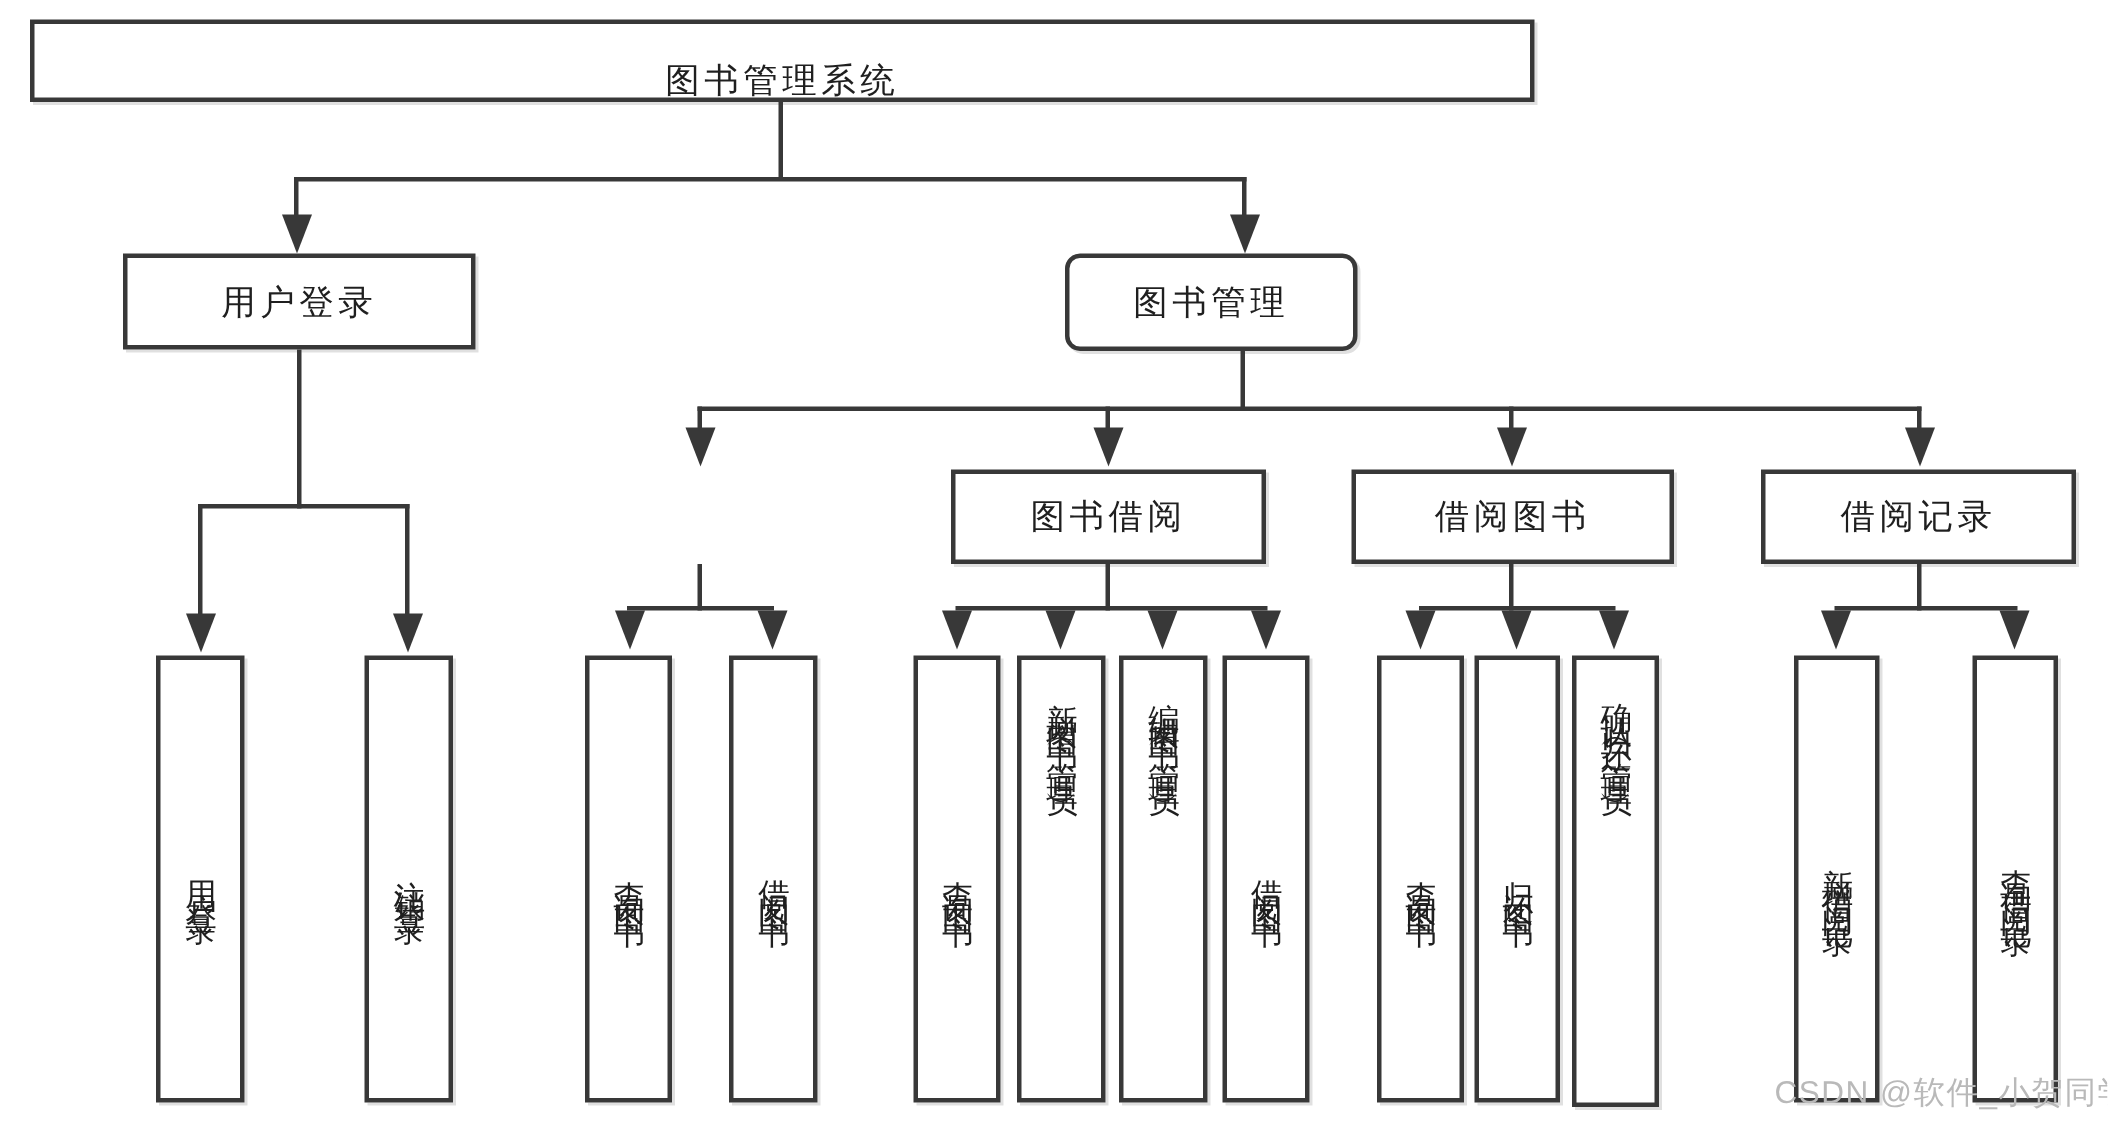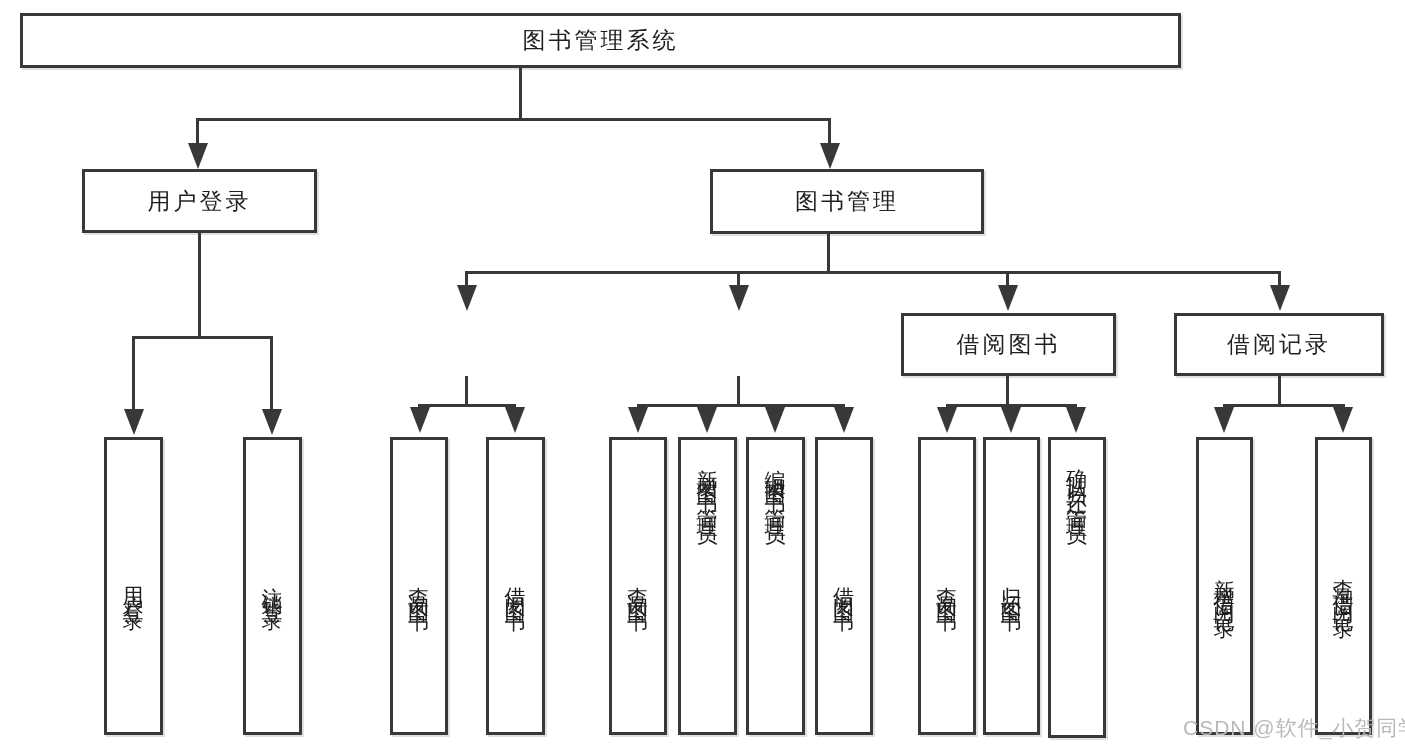--- a/index.html
+++ b/index.html
@@ -62,35 +62,35 @@
     position:absolute;left:1183px;top:714px;
     font-size:21px;letter-spacing:1px;
     color:#b9b9b9;white-space:nowrap;z-index:5;
   }
 </style>
 </head>
 <body>
 
 <div id="canvas">
 
-  <div class="box" style="left:20px;top:13px;width:1161px;height:55px;">
+  <div class="box" style="left:20px;top:13px;width:1003px;height:55px;align-items:flex-end;">
     <span class="hlabel">图书管理系统</span>
   </div>
 
   <div class="vline" style="left:519px;top:68px;height:52px;"></div>
   <div class="hline" style="left:196px;top:118px;width:635px;"></div>
   <div class="vline" style="left:196px;top:118px;height:30px;"></div>
   <div class="arrow" style="left:188px;top:143px;"></div>
   <div class="vline" style="left:828px;top:118px;height:30px;"></div>
   <div class="arrow" style="left:820px;top:143px;"></div>
 
   <div class="box" style="left:82px;top:169px;width:235px;height:64px;">
     <span class="hlabel">用户登录</span>
   </div>
-  <div class="box" style="left:710px;top:169px;width:274px;height:65px;">
+  <div class="box" style="left:710px;top:169px;width:195px;height:65px;border-radius:10px;">
     <span class="hlabel">图书管理</span>
   </div>
 
   <div class="vline" style="left:198px;top:233px;height:106px;"></div>
   <div class="hline" style="left:132px;top:336px;width:141px;"></div>
   <div class="vline" style="left:132px;top:336px;height:76px;"></div>
   <div class="arrow" style="left:124px;top:409px;"></div>
   <div class="vline" style="left:270px;top:336px;height:76px;"></div>
   <div class="arrow" style="left:262px;top:409px;"></div>
 
@@ -98,20 +98,23 @@
   <div class="hline" style="left:465px;top:271px;width:816px;"></div>
   <div class="vline" style="left:465px;top:271px;height:18px;"></div>
   <div class="arrow" style="left:457px;top:285px;"></div>
   <div class="vline" style="left:737px;top:271px;height:18px;"></div>
   <div class="arrow" style="left:729px;top:285px;"></div>
   <div class="vline" style="left:1006px;top:271px;height:18px;"></div>
   <div class="arrow" style="left:998px;top:285px;"></div>
   <div class="vline" style="left:1278px;top:271px;height:18px;"></div>
   <div class="arrow" style="left:1270px;top:285px;"></div>
 
+  <div class="box" style="left:634px;top:313px;width:210px;height:63px;">
+    <span class="hlabel">图书借阅</span>
+  </div>
   <div class="box" style="left:901px;top:313px;width:215px;height:63px;">
     <span class="hlabel">借阅图书</span>
   </div>
   <div class="box" style="left:1174px;top:313px;width:210px;height:63px;">
     <span class="hlabel">借阅记录</span>
   </div>
 
   <div class="vline" style="left:465px;top:376px;height:31px;"></div>
   <div class="hline" style="left:418px;top:404px;width:98px;"></div>
   <div class="arrow" style="left:410px;top:407px;"></div>

